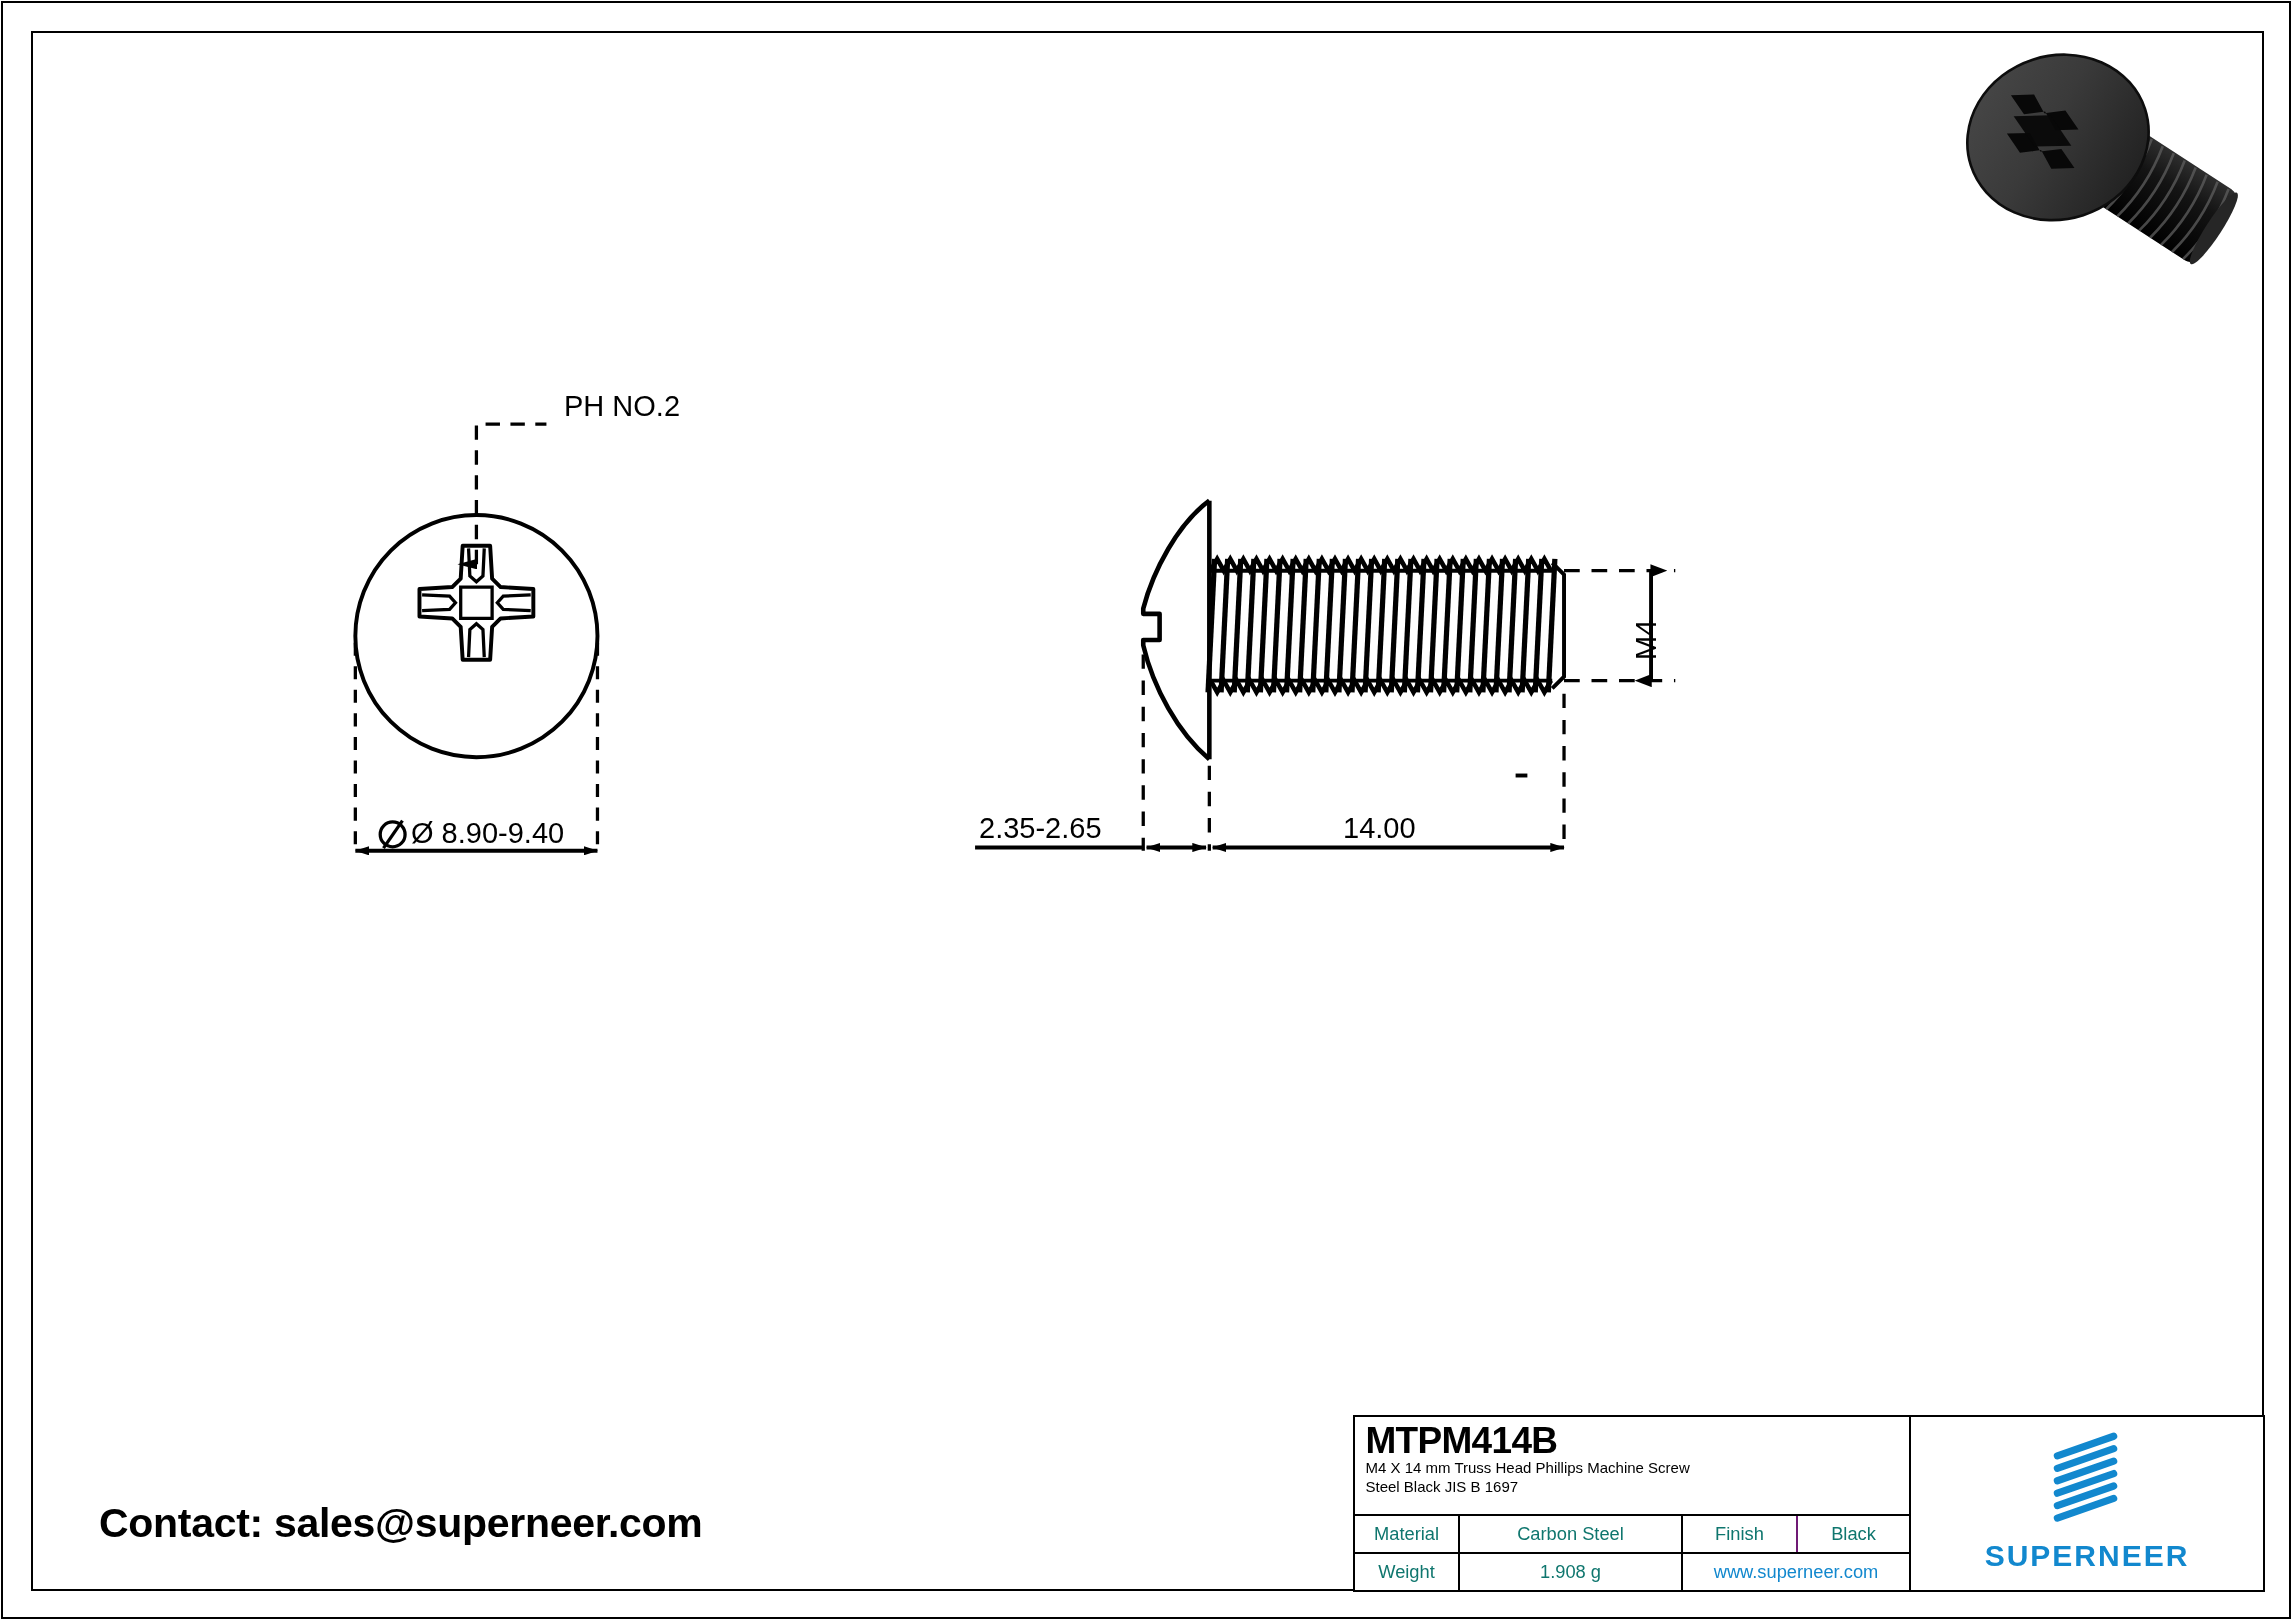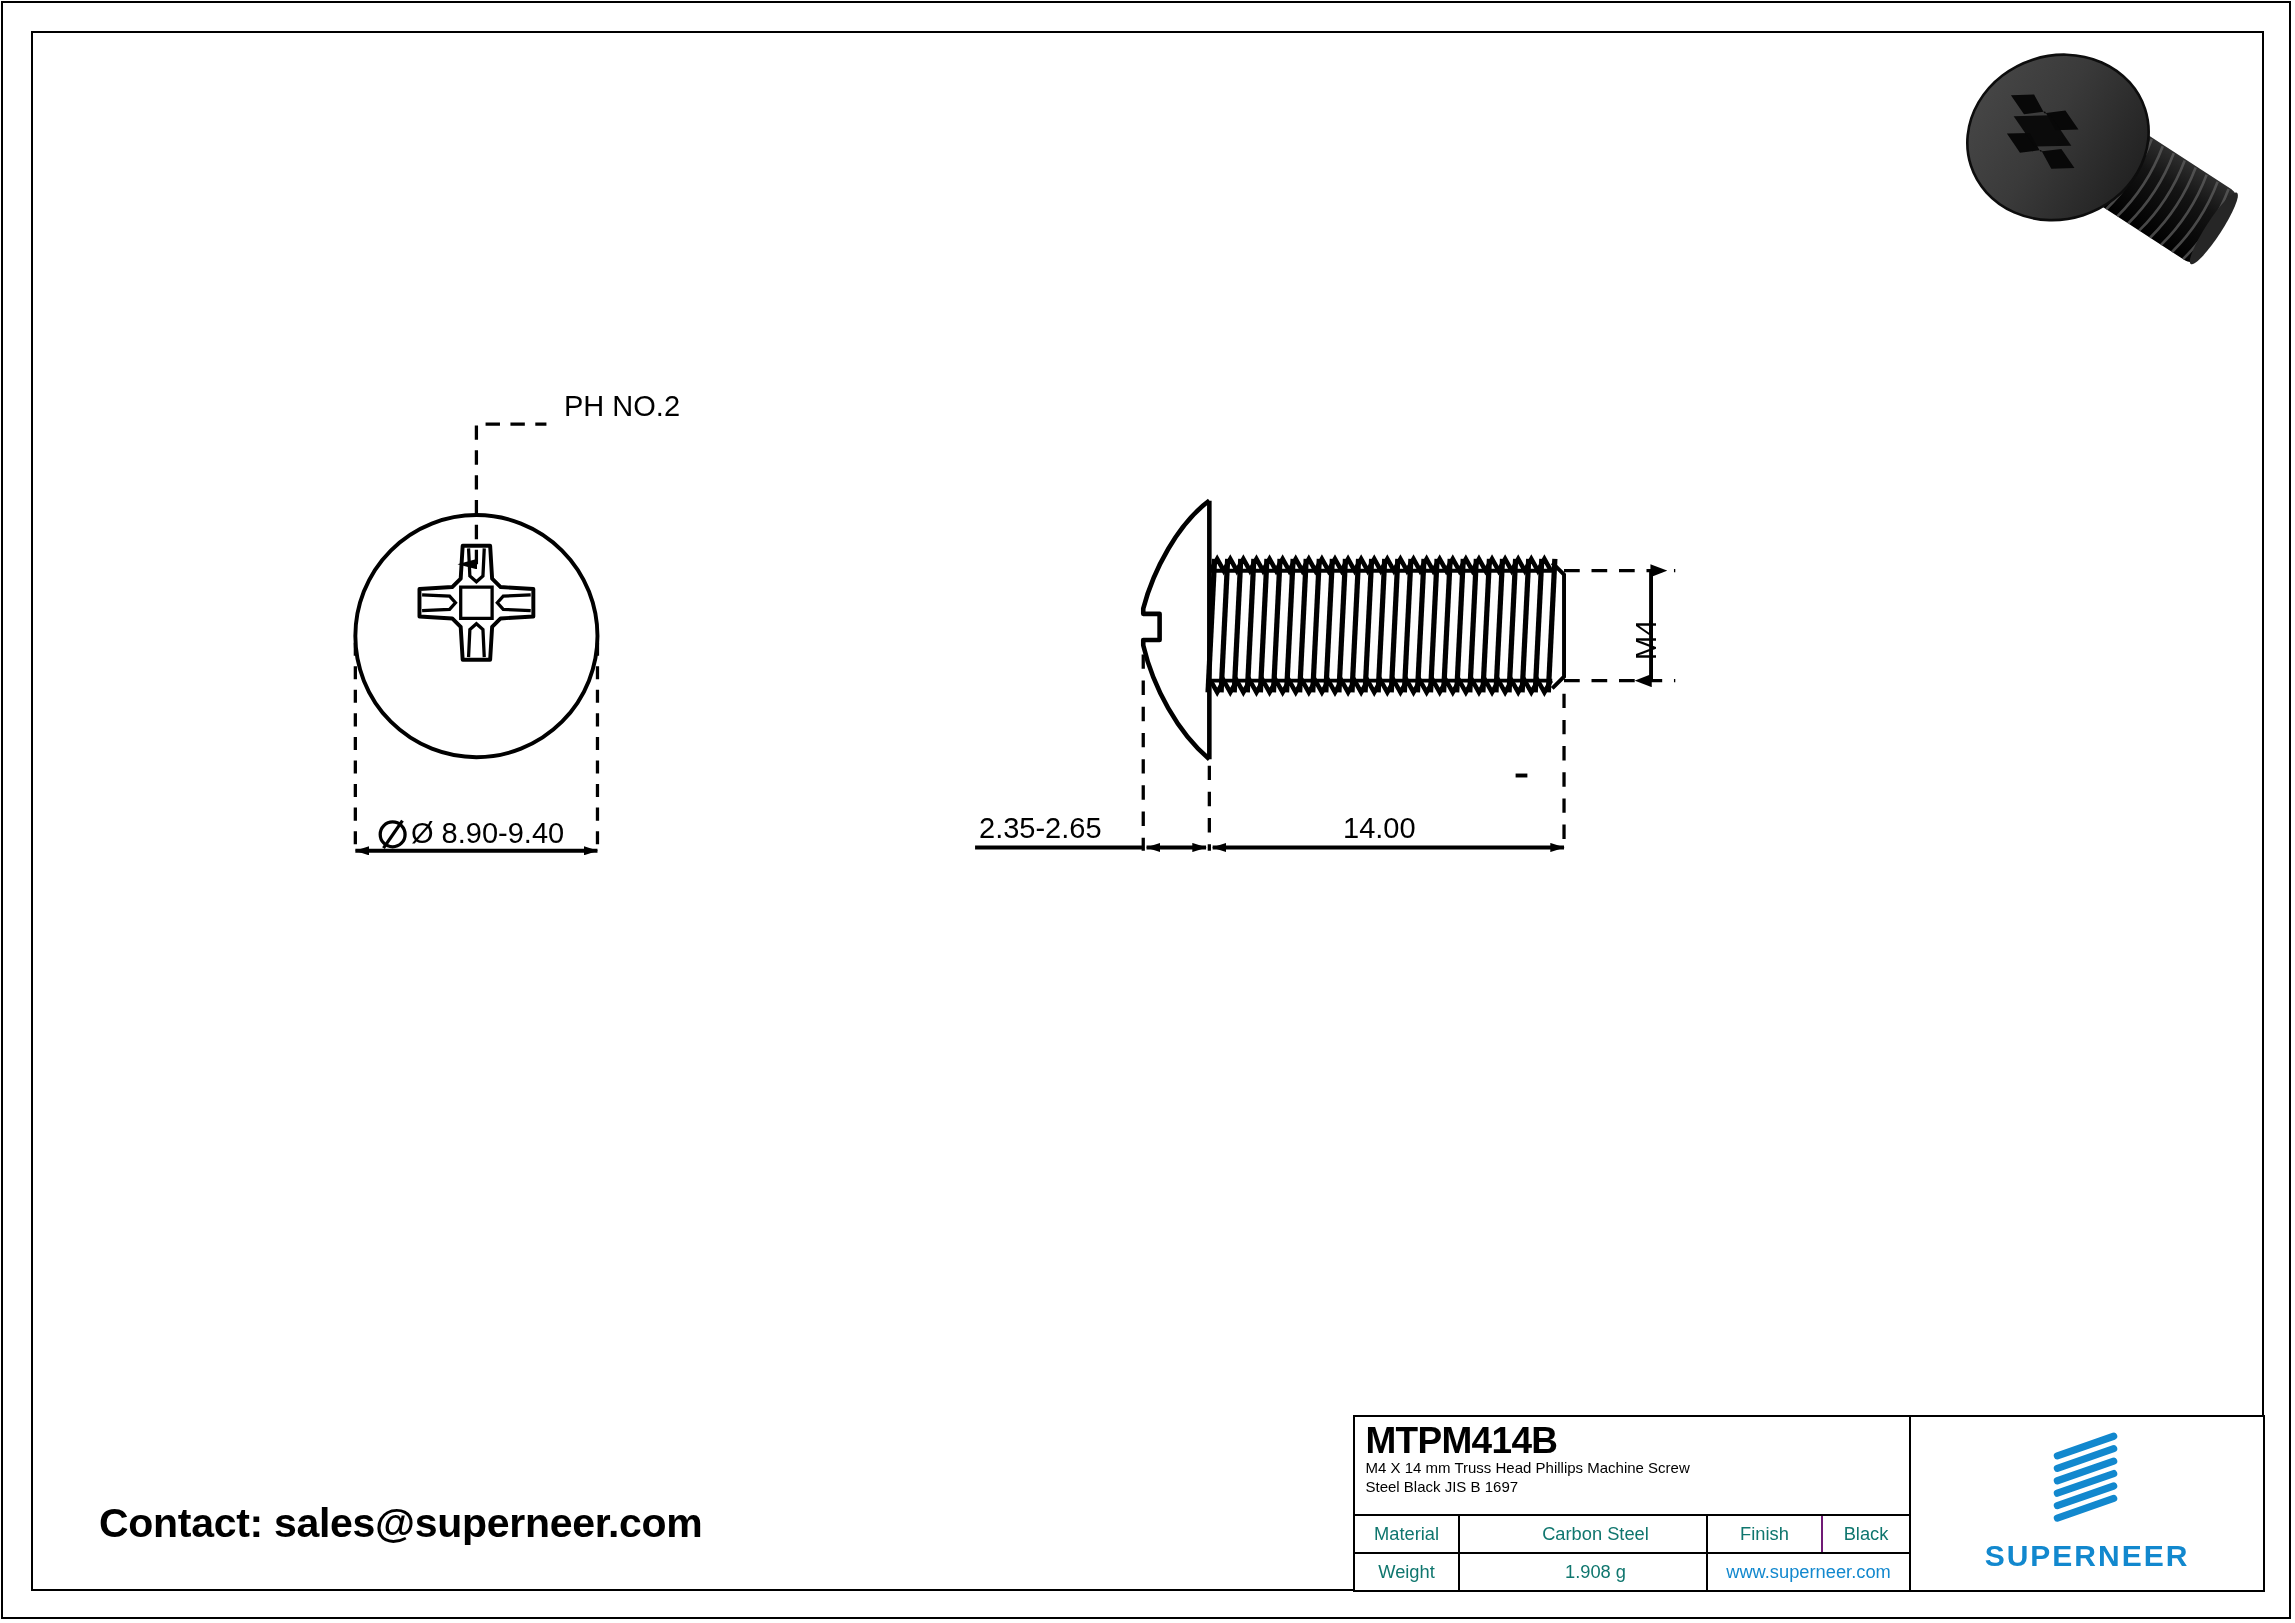--- a/index.html
+++ b/index.html
@@ -103,21 +103,21 @@
   .tb-cell {
     box-sizing: border-box;
     display: flex;
     align-items: center;
     justify-content: center;
     font-size: 18.3px;
     color: #0f766e;
     white-space: nowrap;
   }
   .cell-label    { width: 105px; border-right: 2px solid #000; }
-  .cell-material { width: 223px; border-right: 2px solid #000; margin-left: 25px; }
+  .cell-material { width: 223px; border-right: 2px solid #000; }
   .cell-finish   { width: 115px; border-right: 2px solid #701a75; }
   .cell-black    { flex: 1 1 auto; }
   .cell-url      { flex: 1 1 auto; color: #1288CE; }
   .tb-logo {
     flex: 1 1 auto;
     position: relative;
     display: flex;
     flex-direction: column;
     align-items: center;
     justify-content: flex-start;

